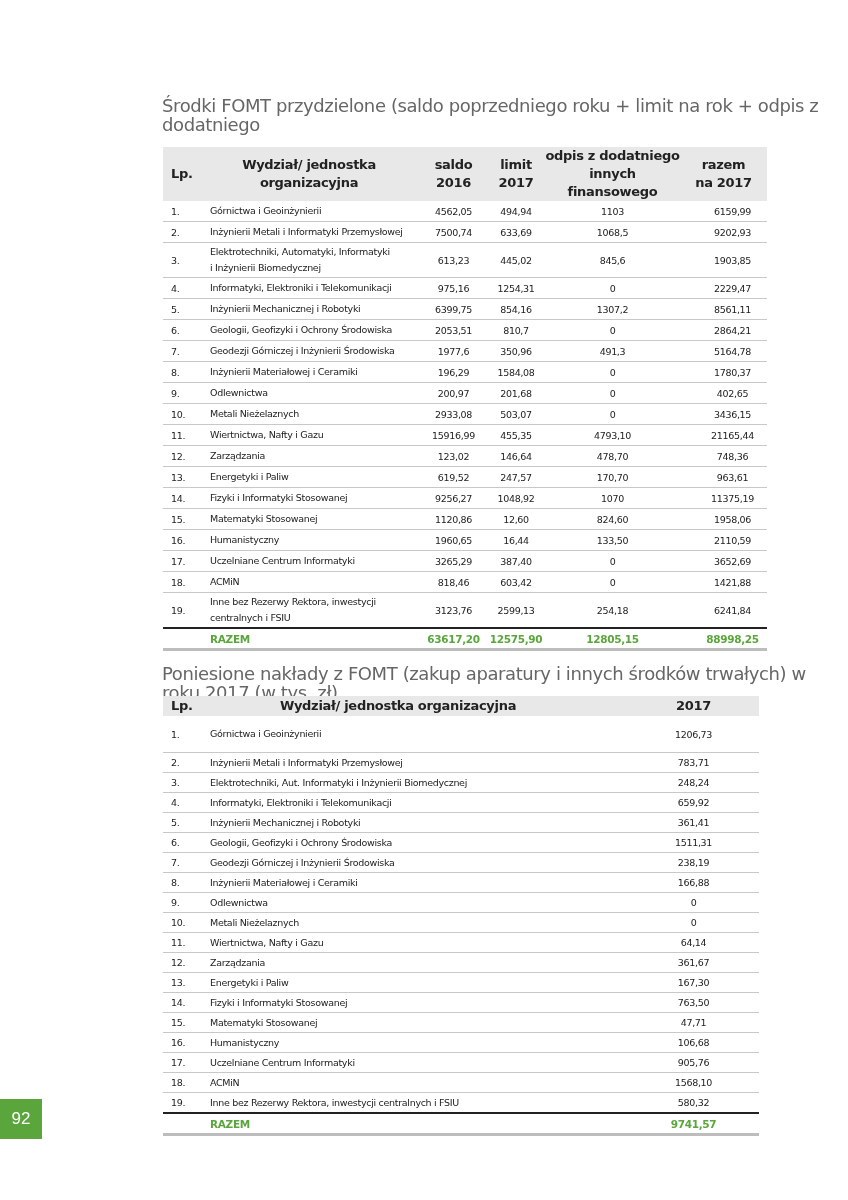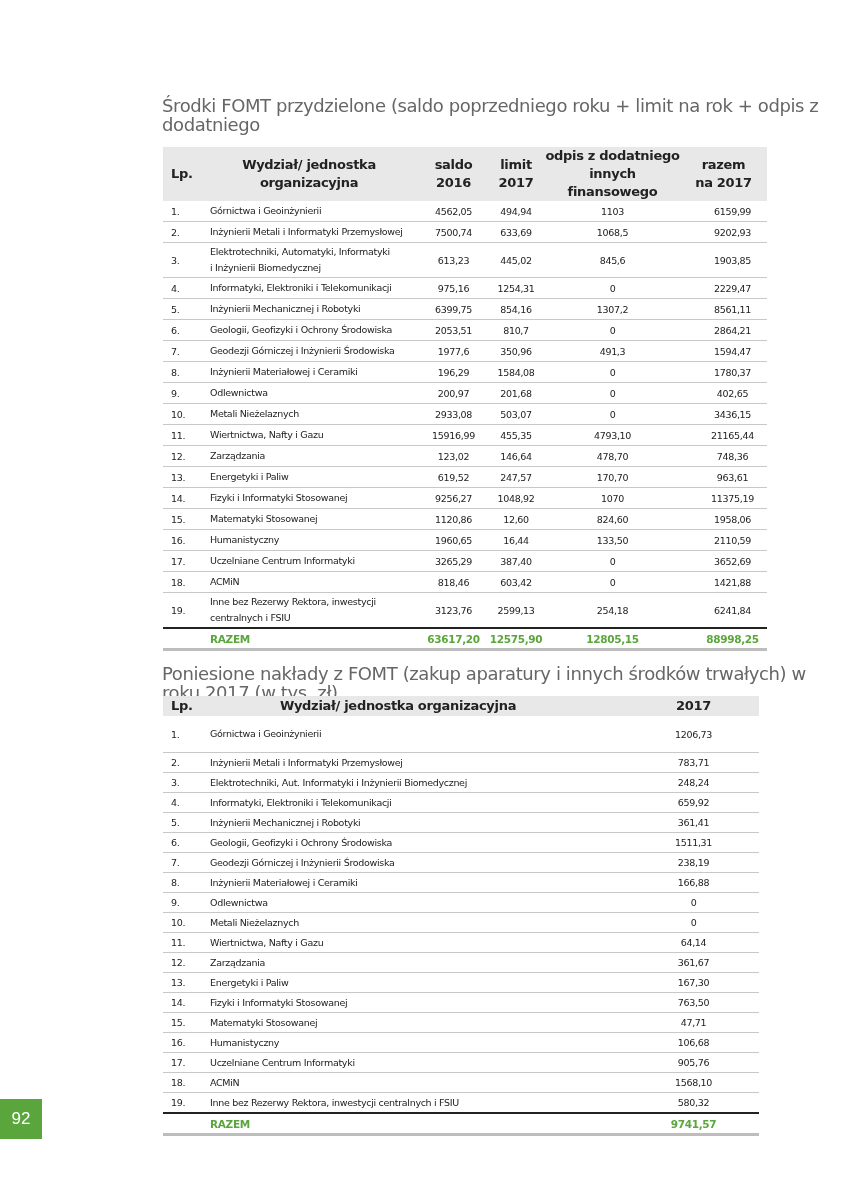--- a/index.html
+++ b/index.html
@@ -120,21 +120,21 @@
         <td class="num">810,7</td>
         <td class="num">0</td>
         <td class="num" style="padding-left:18px;">2864,21</td>
       </tr>
       <tr>
         <td class="lp">7.</td>
         <td class="name">Geodezji Górniczej i Inżynierii Środowiska</td>
         <td class="num">1977,6</td>
         <td class="num">350,96</td>
         <td class="num">491,3</td>
-        <td class="num" style="padding-left:18px;">1594,47</td>
+        <td class="num" style="padding-left:18px;">5164,78</td>
       </tr>
       <tr>
         <td class="lp">8.</td>
         <td class="name">Inżynierii Materiałowej i Ceramiki</td>
         <td class="num">196,29</td>
         <td class="num">1584,08</td>
         <td class="num">0</td>
         <td class="num" style="padding-left:18px;">1780,37</td>
       </tr>
       <tr>

